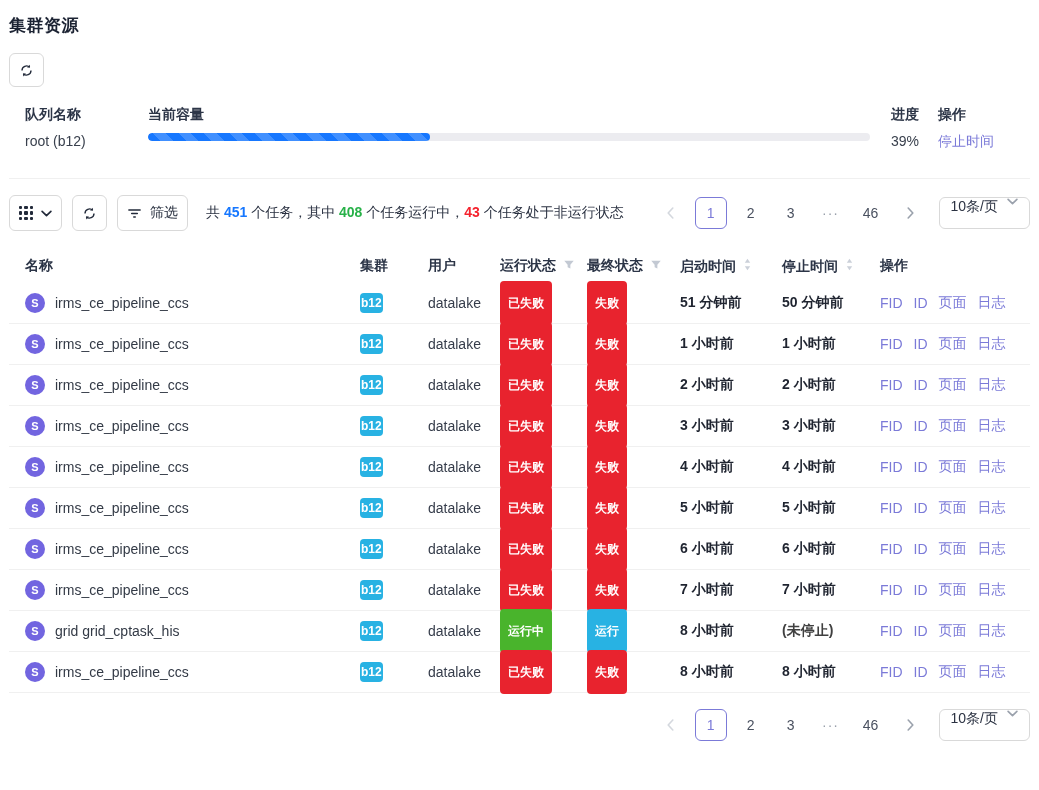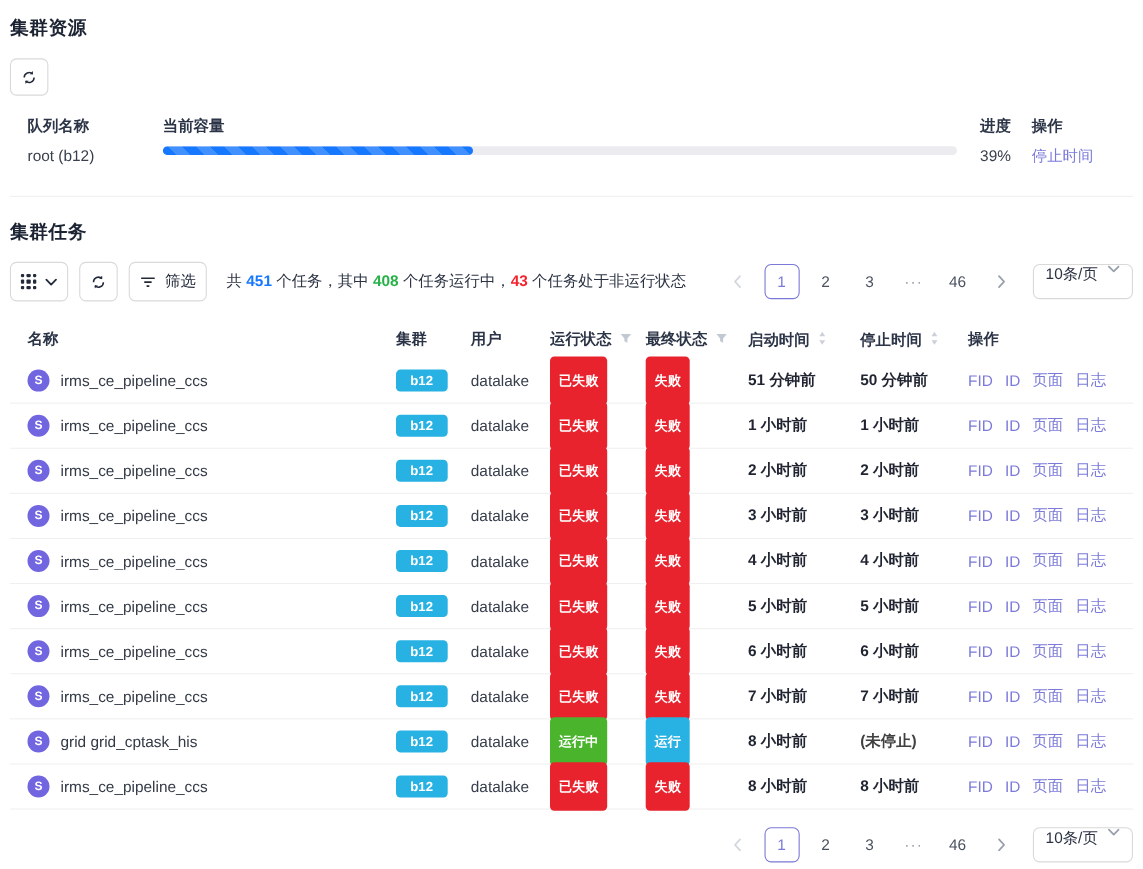--- a/index.html
+++ b/index.html
@@ -97,21 +97,21 @@
   .head-icon{margin-left:7px;display:inline-flex;vertical-align:-1px;cursor:pointer}
   .avatar{width:20px;height:20px;border-radius:50%;background:var(--avatar-bg);
     color:#fff;font-size:11px;font-weight:700;display:inline-flex;align-items:center;
     justify-content:center;flex:0 0 20px}
   .task-name{color:#333a46;white-space:nowrap;overflow:hidden;text-overflow:ellipsis}
   .tag{display:inline-block;padding:14px 8px;border-radius:4px;color:#fff;
     font-size:12px;font-weight:700;line-height:16px}
   .tag-red{background:var(--tag-red)}
   .tag-green{background:var(--tag-green)}
   .tag-cyan{background:var(--tag-cyan)}
-  .tag-cluster{background:var(--tag-cyan);padding:2px 13px}
+  .tag-cluster{background:var(--tag-cyan);padding:2px 1px}
   .time{font-weight:700;color:#1f2430}
   .time.plain{font-weight:700;color:#404040}
   .op-link{color:var(--link-purple);text-decoration:none;cursor:pointer;white-space:nowrap}
 </style>
 </head>
 <body>
 
 <div class="page">
 
   <div class="section-title">集群资源</div>
@@ -142,21 +142,20 @@
       <div class="progress-track">
         <div class="progress-fill" id="capacity-fill" style="width: 39%;"></div>
       </div>
     </div>
     <div class="c-progress">39%</div>
     <div class="c-action">
       <a class="link">停止时间</a>
     </div>
   </div>
 
-  <div class="section-title title-tasks">集群任务</div>
 
   <div class="toolbar">
     <button class="icon-btn btn36">
       <span class="grid-icon">
           <i></i>
           <i></i>
           <i></i>
           <i></i>
           <i></i>
           <i></i>

